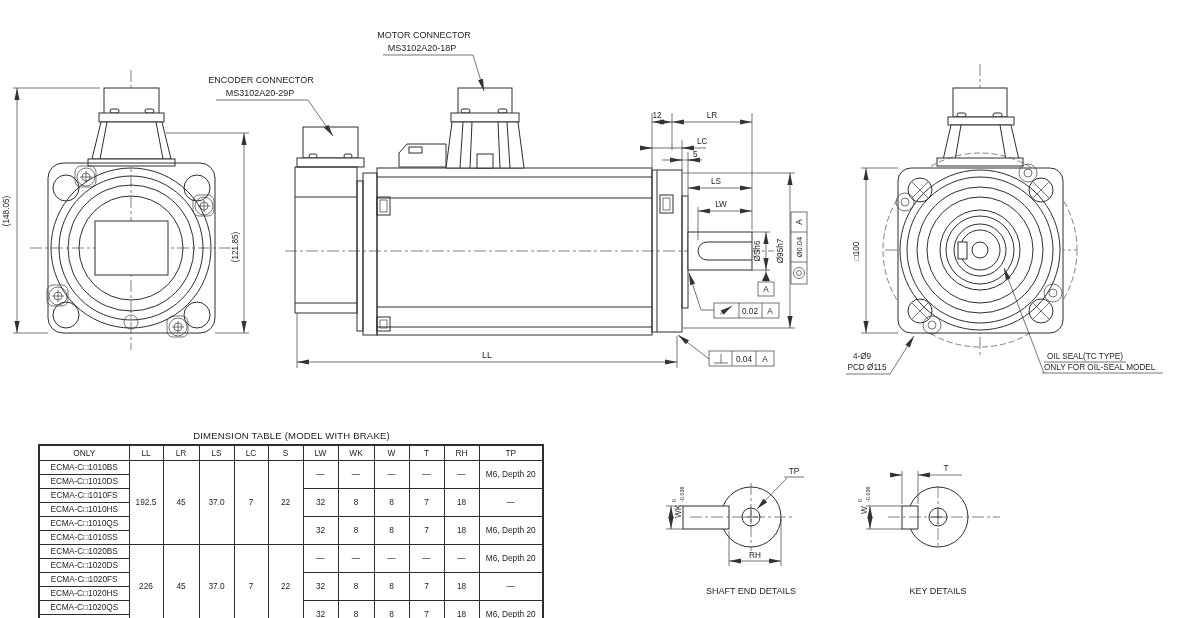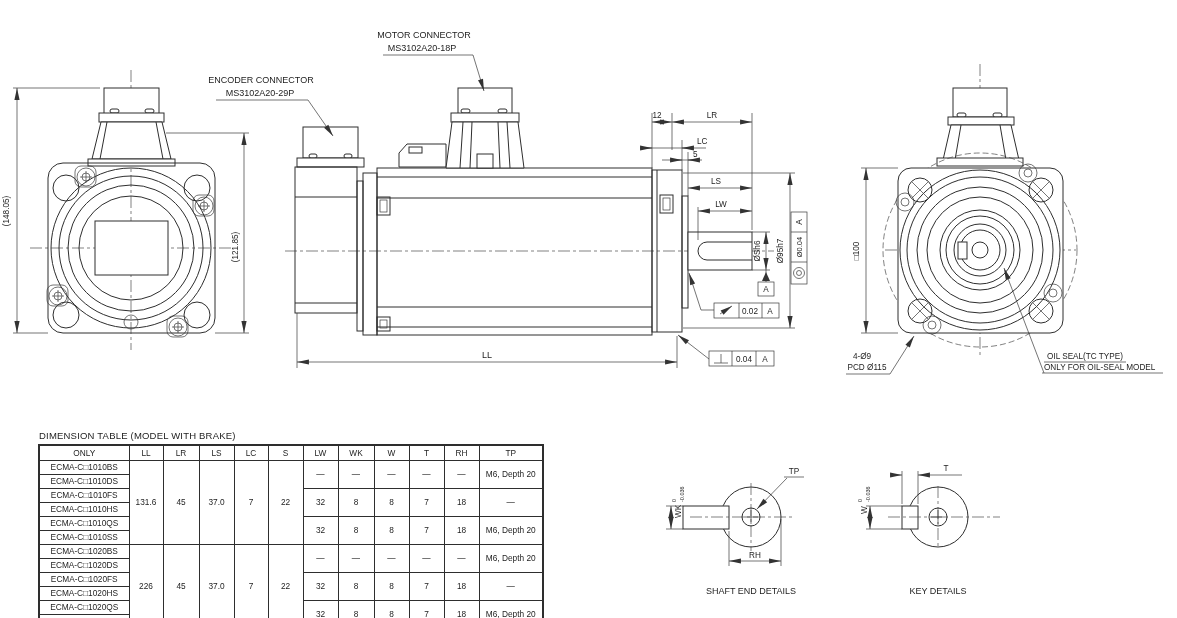--- a/index.html
+++ b/index.html
@@ -6,21 +6,21 @@
   body{width:1177px;height:618px;position:relative;font-family:"Liberation Sans",sans-serif;color:#1d1d1d;}
   #drawing{position:absolute;left:0;top:0;}
   svg text{fill:#1d1d1d;font-family:"Liberation Sans",sans-serif;}
   .ol{stroke:#2e2e2e;stroke-width:1;fill:none;}            
   .olw{stroke:#2e2e2e;stroke-width:1;fill:#fff;}           
   .tl{stroke:#3a3a3a;stroke-width:0.7;fill:none;}          
   .cl{stroke:#4a4a4a;stroke-width:0.7;fill:none;stroke-dasharray:12 3 3 3;} 
   .dash{stroke:#4a4a4a;stroke-width:0.7;fill:none;stroke-dasharray:6 3;}
   .t9{font-size:9px;} .t8{font-size:8.2px;} .t7{font-size:7.5px;}
   #dim-table{position:absolute;left:38px;top:430px;}
-  #dim-table .title{font-size:9.5px;margin:0 0 3px 1px;letter-spacing:0.2px;}
+  #dim-table .title{font-size:9.5px;margin:0 0 3px 1px;letter-spacing:0.2px;text-align:center;}
   table{border-collapse:collapse;table-layout:fixed;}
   td,th{border:1px solid #2e2e2e;font-size:8.3px;font-weight:normal;
         text-align:center;padding:0;height:13px;line-height:13px;white-space:nowrap;overflow:hidden;}
   table{border:2px solid #2e2e2e;}
   th{height:14px;}
 </style>
 </head>
 <body>
 
 <svg id="drawing" width="1177" height="618" viewBox="0 0 1177 618">
@@ -346,21 +346,21 @@
       <th>S</th>
       <th>LW</th>
       <th>WK</th>
       <th>W</th>
       <th>T</th>
       <th>RH</th>
       <th>TP</th>
     </tr>
     <tr>
       <td>ECMA-C□1010BS</td>
-      <td rowspan="6">131.6</td>
+      <td rowspan="6">192.5</td>
       <td rowspan="6">45</td>
       <td rowspan="6">37.0</td>
       <td rowspan="6">7</td>
       <td rowspan="6">22</td>
       <td rowspan="2">—</td>
       <td rowspan="2">—</td>
       <td rowspan="2">—</td>
       <td rowspan="2">—</td>
       <td rowspan="2">—</td>
       <td rowspan="2">M6, Depth 20</td>

